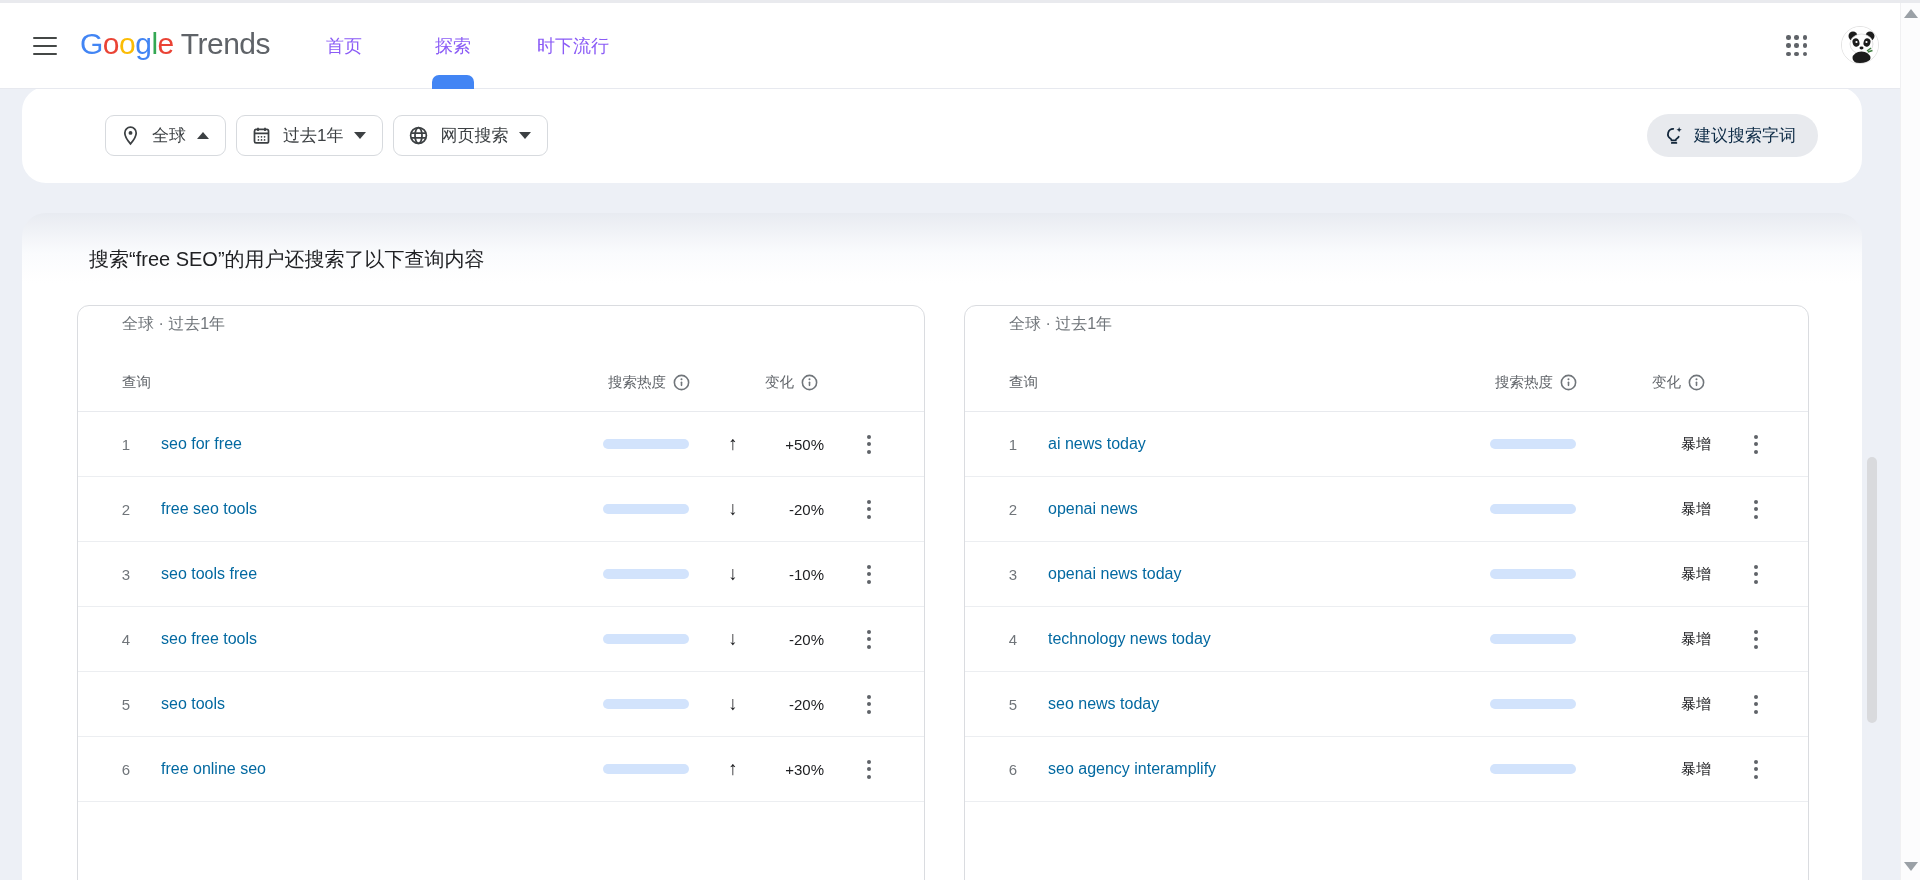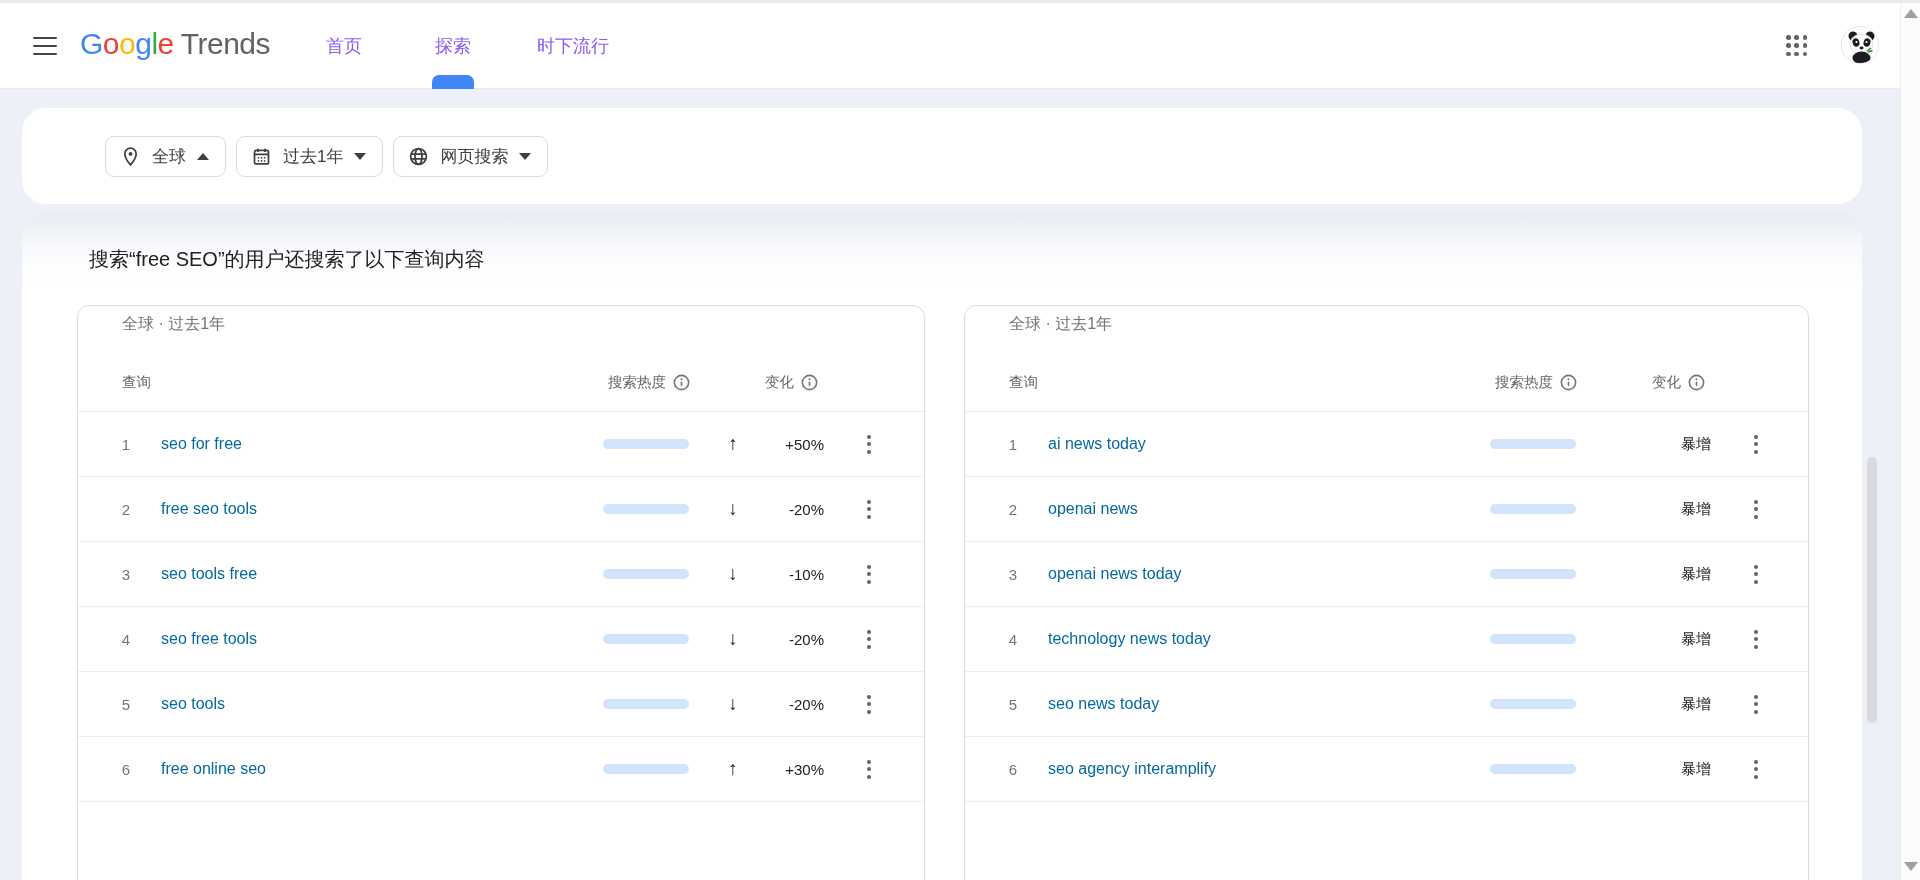--- a/index.html
+++ b/index.html
@@ -19,21 +19,21 @@
   .avatar { position:absolute; left:1841px; top:23px; width:38px; height:38px; border-radius:50%; background:#fff; border:1px solid #e3e3e3; overflow:hidden; cursor:pointer; }
 
   
   .scroll-col { position:absolute; left:1900px; top:0; width:20px; height:880px; background:#fcfcfd; border-left:1px solid #f0f0f2; z-index:8; }
   .scroll-arrow { position:absolute; left:3px; width:0; height:0; border-left:7px solid transparent; border-right:7px solid transparent; cursor:pointer; }
   .scroll-arrow.up { top:9px; border-bottom:9px solid #9aa0a6; }
   .scroll-arrow.down { top:862px; border-top:9px solid #9aa0a6; }
   .inner-thumb { position:absolute; left:1867px; top:457px; width:10px; height:266px; background:#d9dadd; border-radius:5px; z-index:7; cursor:grab; }
 
   
-  .filter-panel { position:absolute; left:22px; top:108px; width:1840px; height:96px; background:#fff; border-radius:24px; }
+  .filter-panel { position:absolute; left:22px; top:87px; width:1840px; height:96px; background:#fff; border-radius:24px; }
   .chips { position:absolute; left:83px; top:28px; display:flex; gap:10px; }
   .chip { height:41px; display:flex; align-items:center; gap:11px; padding:0 16px 0 14px; border:1px solid #d7dade; border-radius:9px; background:#fff; cursor:pointer; }
   .chip .lbl { font-size:17px; color:#3c4043; }
   .tri { width:0; height:0; border-left:6px solid transparent; border-right:6px solid transparent; }
   .tri.up { border-bottom:7px solid #3c4043; }
   .tri.down { border-top:7px solid #3c4043; }
   .suggest-btn { position:absolute; left:1625px; top:27px; height:43px; padding:0 22px 0 16px; border-radius:22px; background:#e8eaee; display:flex; align-items:center; gap:9px; cursor:pointer; border:none; }
   .suggest-btn .lbl { font-size:17px; color:#0d2b46; }
 
   
@@ -150,20 +150,28 @@
     <div class="chip">
       <svg width="21" height="21" viewBox="0 0 24 24">
         <circle cx="12" cy="12" r="9" fill="none" stroke="#3c4043" stroke-width="2"></circle>
         <ellipse cx="12" cy="12" rx="4" ry="9" fill="none" stroke="#3c4043" stroke-width="2"></ellipse>
         <path d="M3.5 9.2h17M3.5 14.8h17" stroke="#3c4043" stroke-width="2" fill="none"></path>
       </svg>
       <span class="lbl">网页搜索</span>
       <span class="tri down"></span>
     </div>
   </div>
+  <button class="suggest-btn">
+    <svg width="22" height="22" viewBox="0 0 24 24">
+      <path d="M11.2 4.2a5.8 5.8 0 0 0-2.9 10.8c.6.36 1 .98 1 1.7h4.6c0-.72.4-1.34 1-1.7a5.8 5.8 0 0 0 2.2-2.2" fill="none" stroke="#12263a" stroke-width="1.9" stroke-linecap="round"></path>
+      <path d="M9.6 19.6h5" stroke="#12263a" stroke-width="1.9" stroke-linecap="round"></path>
+      <path d="M17.6 2.2l.85 2.05 2.05.85-2.05.85-.85 2.05-.85-2.05-2.05-.85 2.05-.85z" fill="#12263a"></path>
+    </svg>
+    <span class="lbl">建议搜索字词</span>
+  </button>
 </div>
 
 <div class="results-panel">
   <div class="results-heading">
     <span>搜索</span><b>“free SEO”</b><span>的用户还搜索了以下查询内容</span>
   </div>
 </div>
 
 <div class="card c0">
   <div class="card-sub">全球 · 过去1年</div>

